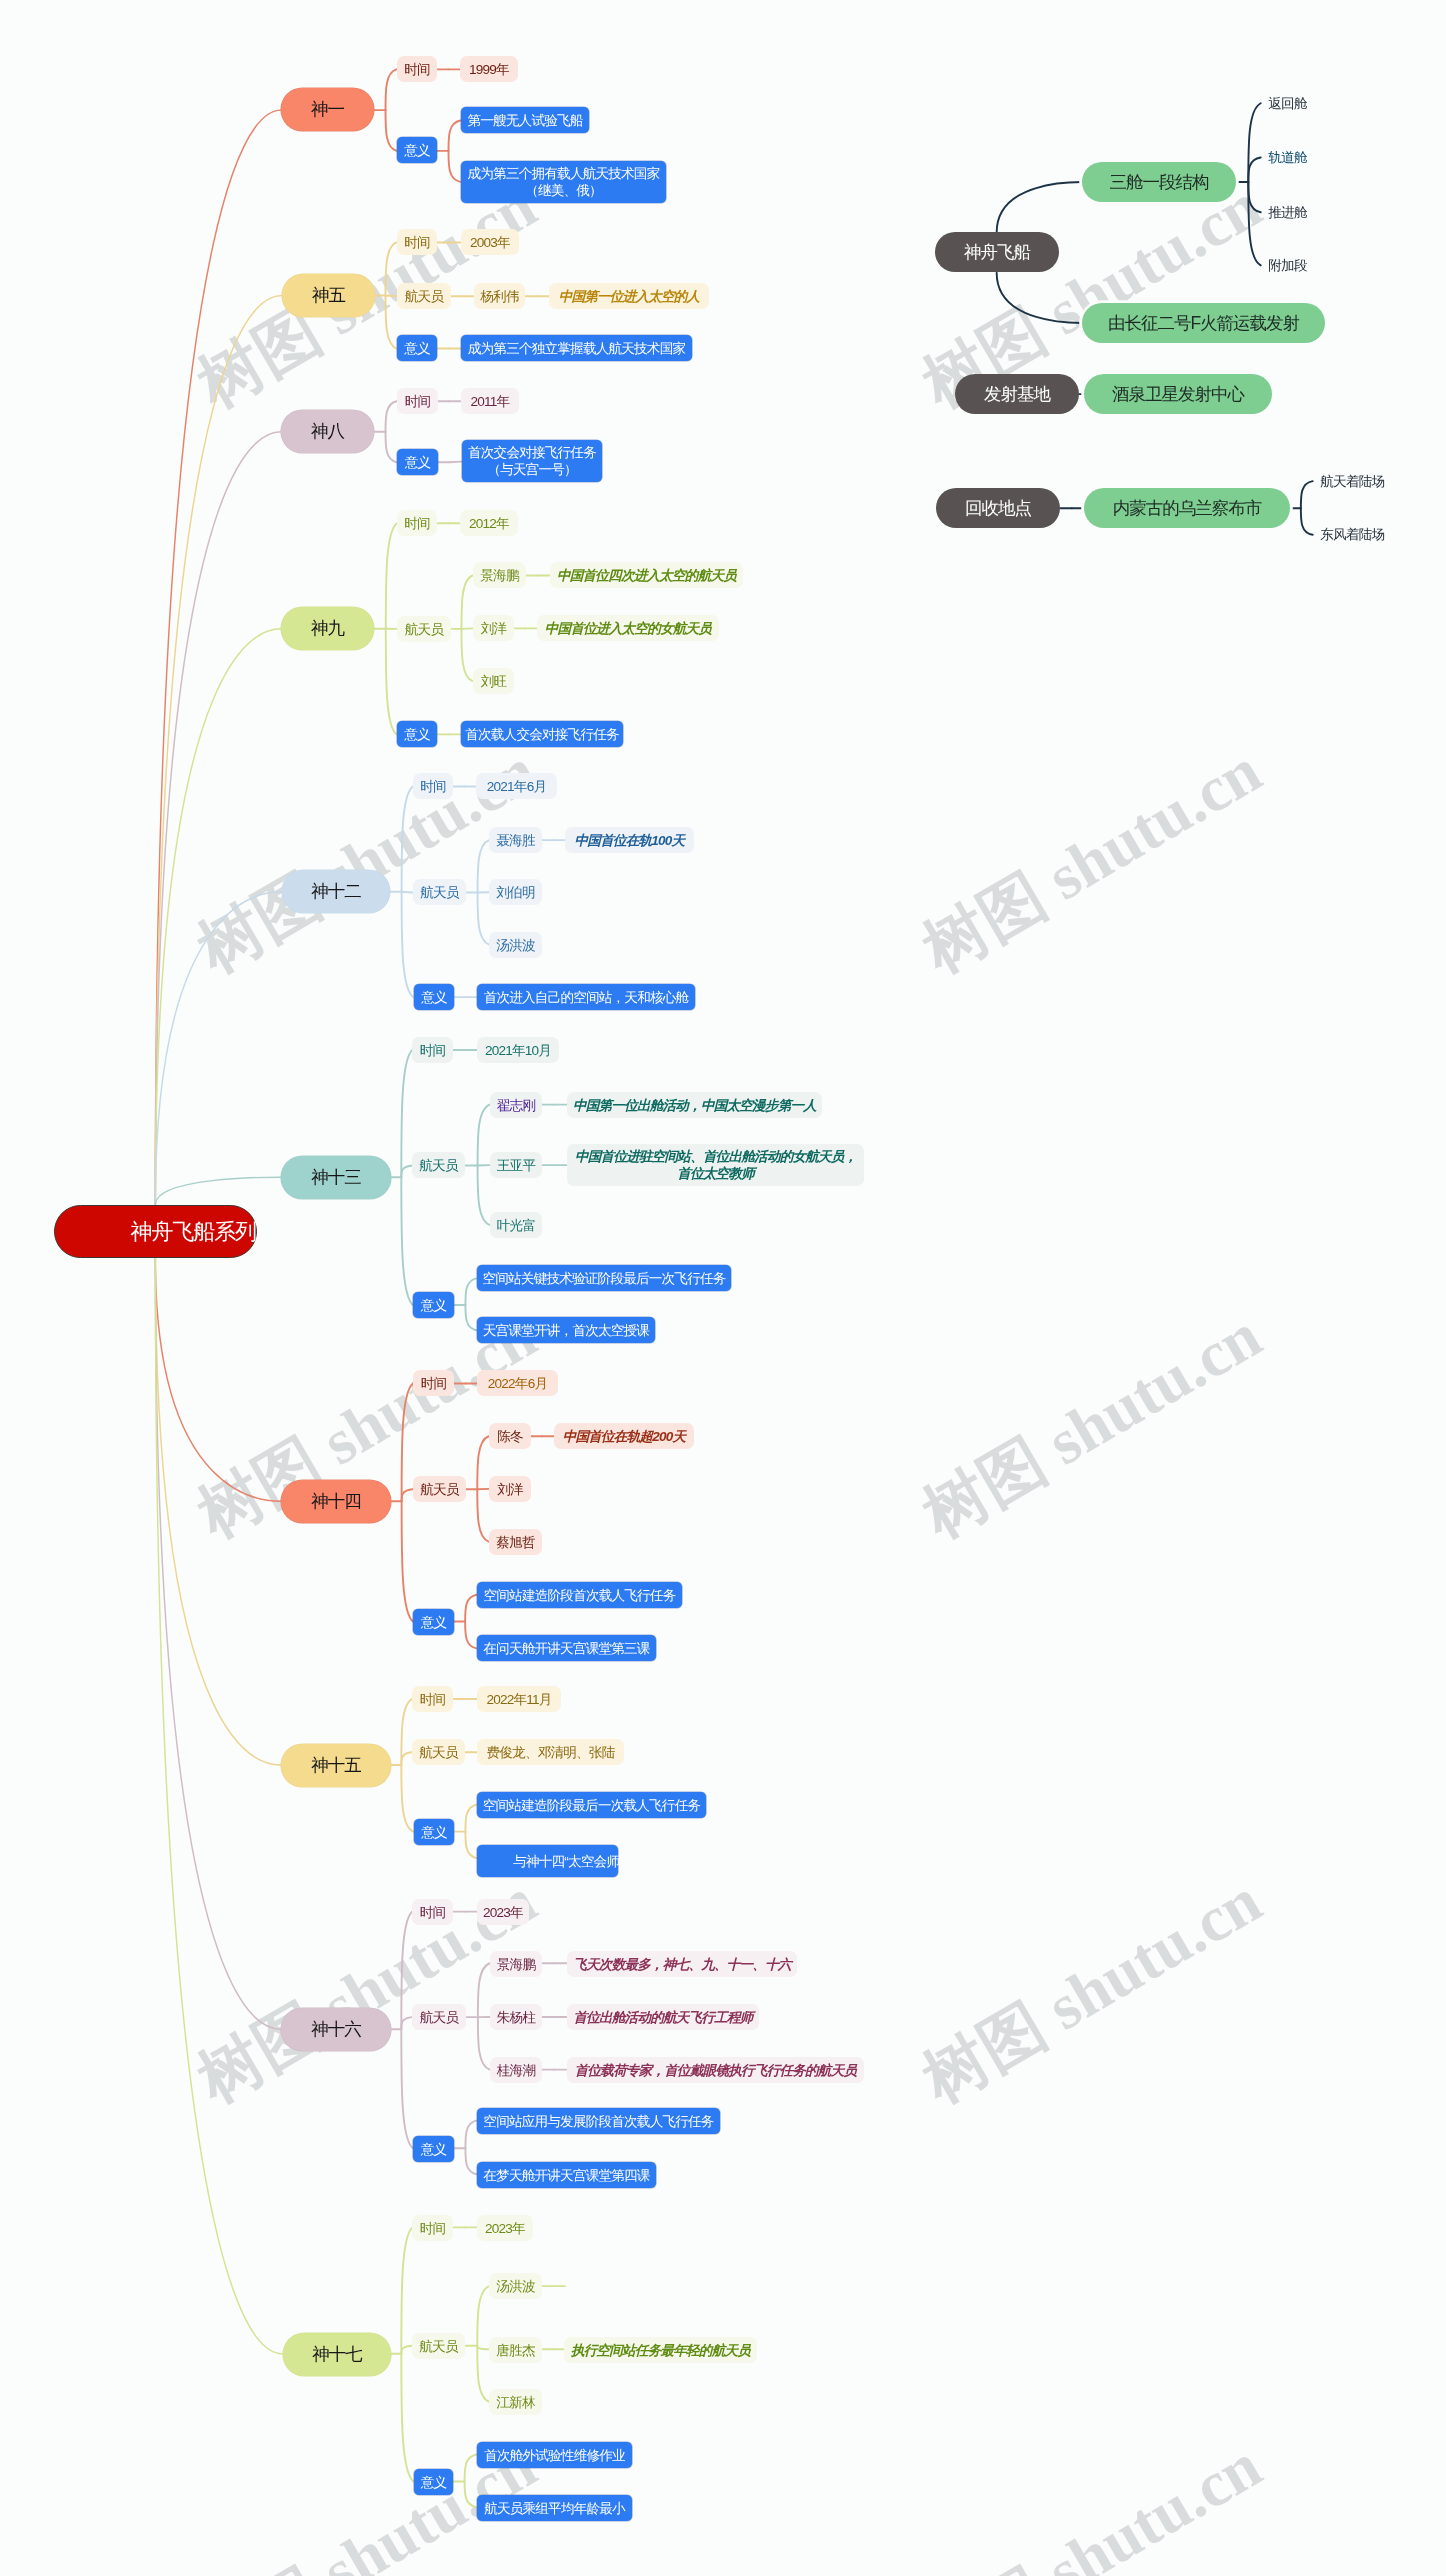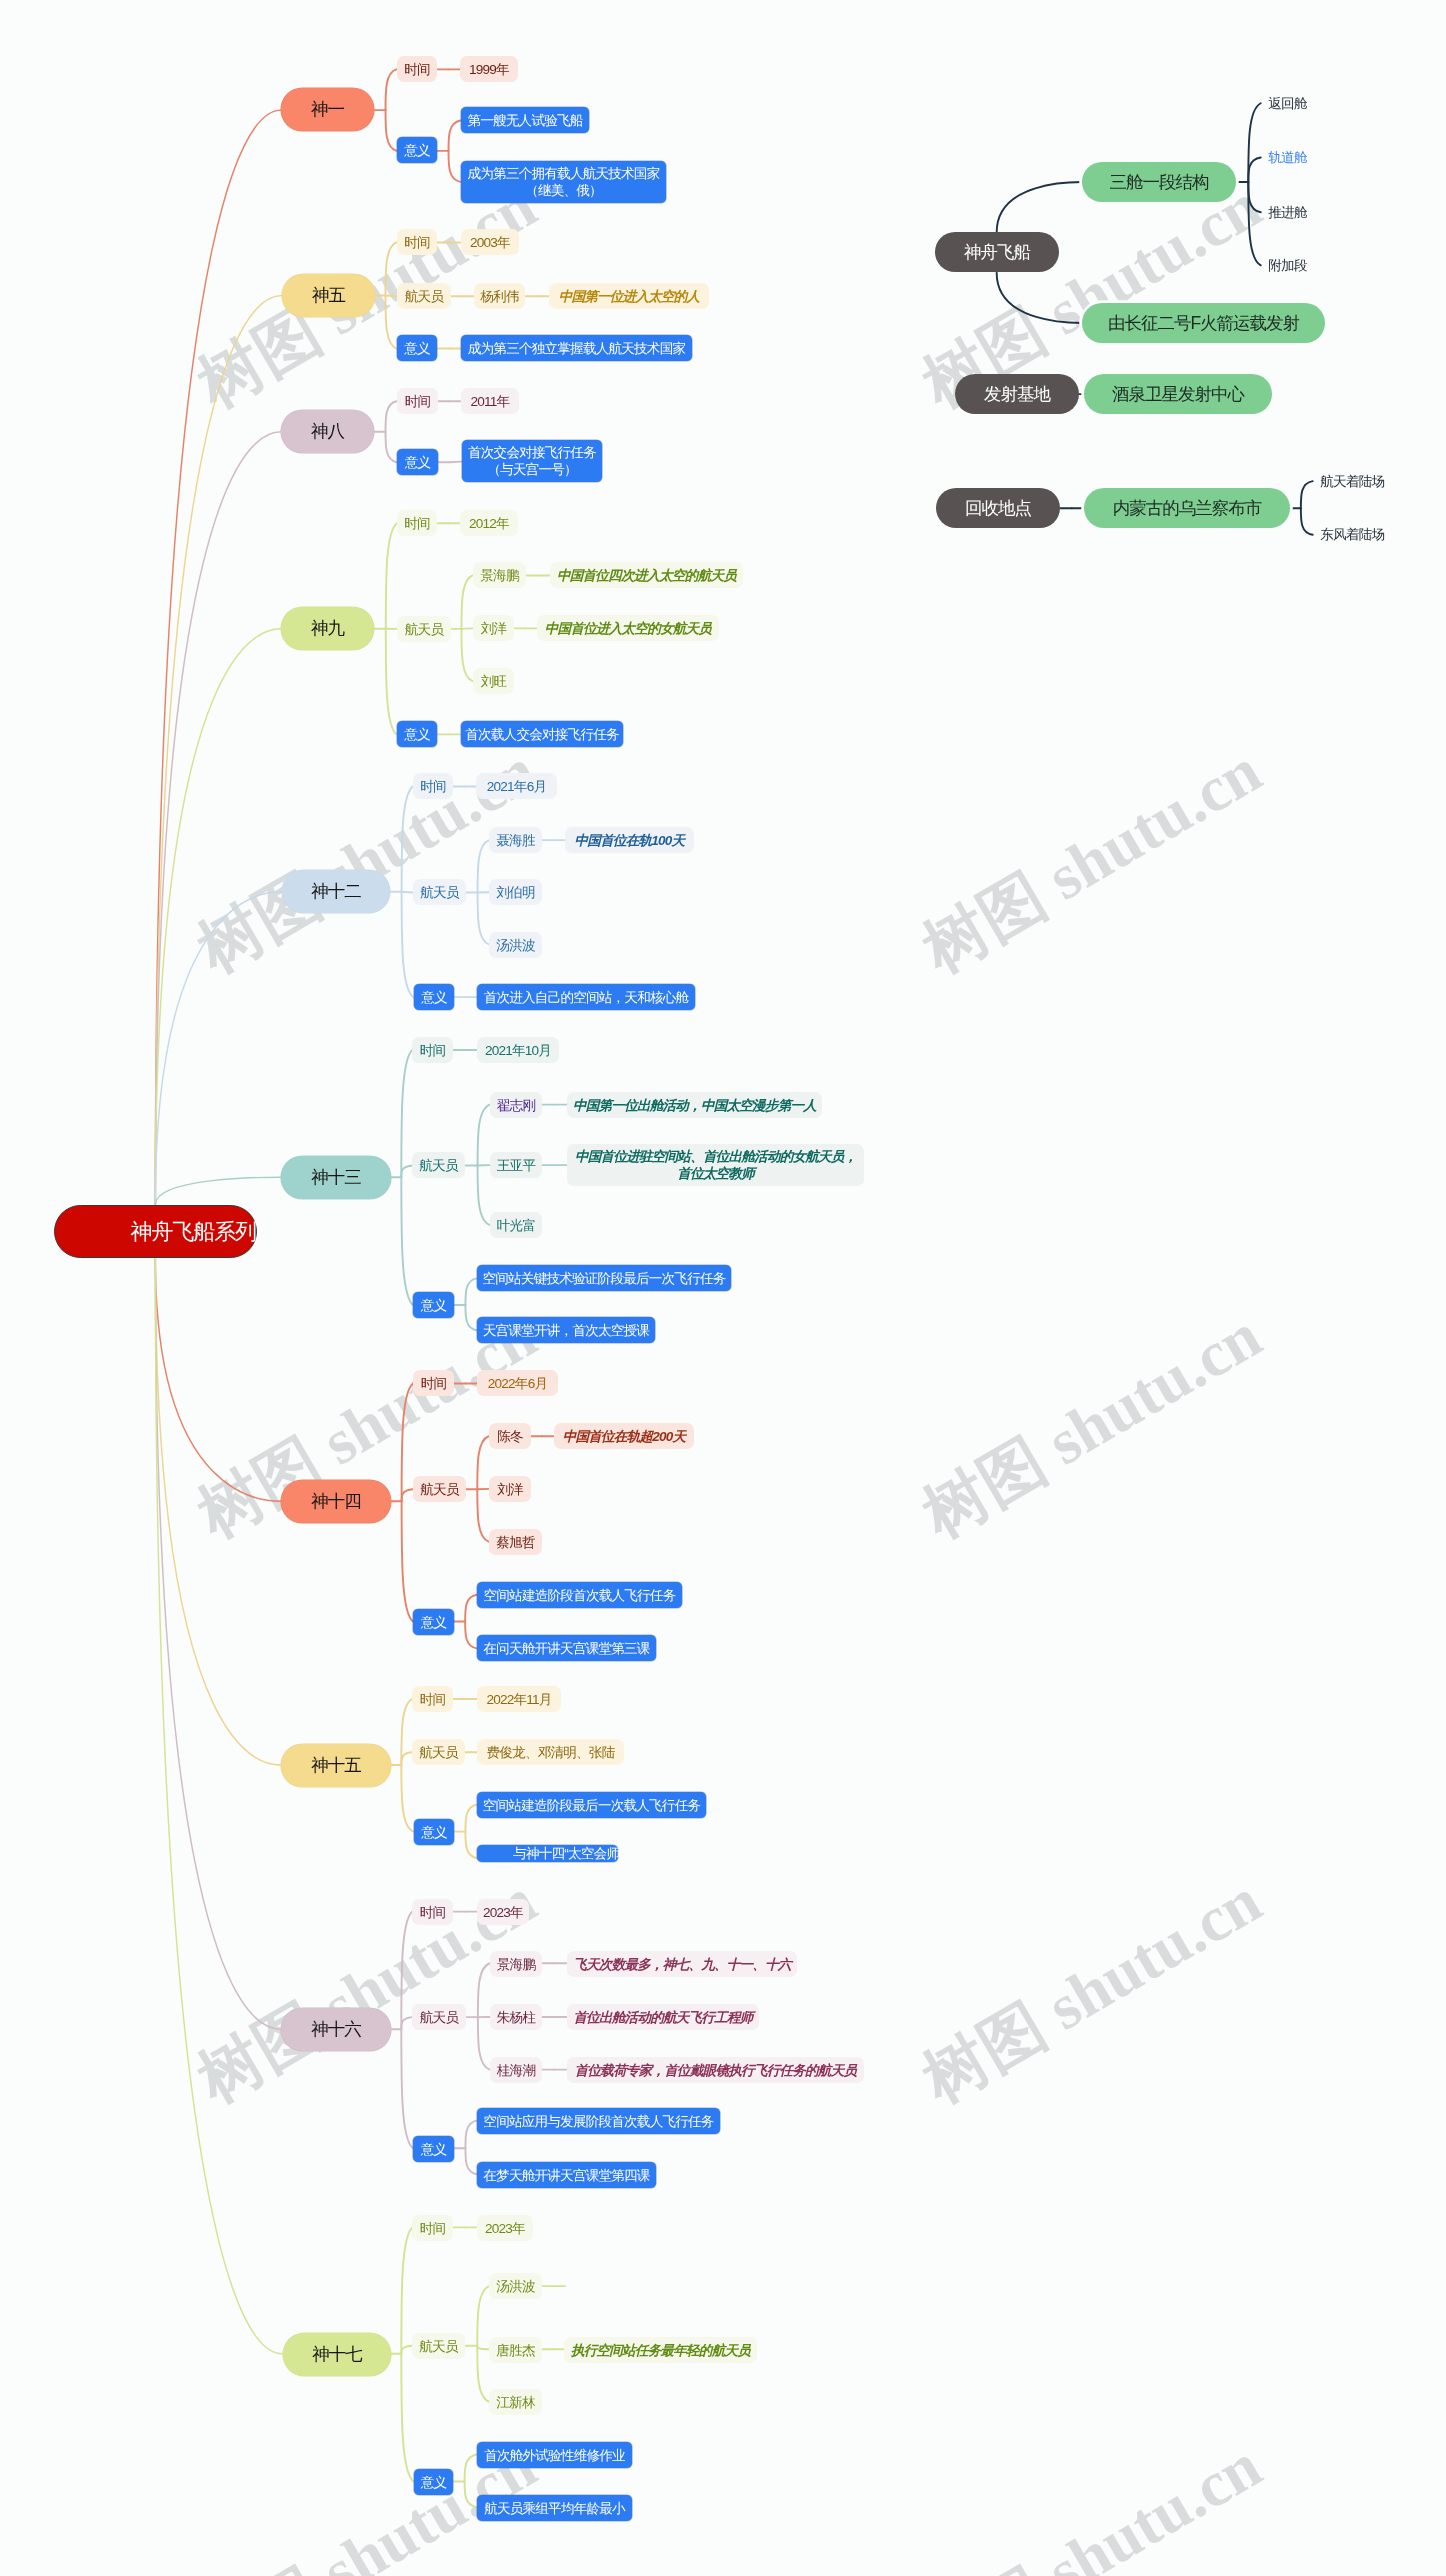--- a/index.html
+++ b/index.html
@@ -409,21 +409,21 @@
     </div>
     <div class="node k-pill" style="left: 477px; top: 1739px; width: 147px; height: 26px; background: rgb(252, 243, 222); color: rgb(138, 106, 17);">
       <span class="lbl">费俊龙、邓清明、张陆</span>
     </div>
     <div class="node k-blue" style="left: 414px; top: 1819px; width: 40px; height: 26px; background: rgb(44, 123, 242); color: rgb(255, 255, 255);">
       <span class="lbl">意义</span>
     </div>
     <div class="node k-blue" style="left: 477px; top: 1792px; width: 229px; height: 26px; background: rgb(44, 123, 242); color: rgb(255, 255, 255);">
       <span class="lbl">空间站建造阶段最后一次载人飞行任务</span>
     </div>
-    <div class="node k-blue" style="left: 477px; top: 1845px; width: 141px; height: 17px; background: rgb(44, 123, 242); color: rgb(255, 255, 255); padding-left: 41px;">
+    <div class="node k-blue" style="left: 477px; top: 1845px; width: 141px; height: 32px; background: rgb(44, 123, 242); color: rgb(255, 255, 255); padding-left: 41px;">
       <span class="lbl">与神十四“太空会师”</span>
     </div>
     <div class="node k-branch" style="left: 281px; top: 2008px; width: 110px; height: 43px; background: rgb(215, 196, 206); color: rgb(22, 22, 22); box-shadow: rgb(208, 188, 198) 0px 0px 0px 0.6px;">
       <span class="lbl">神十六</span>
     </div>
     <div class="node k-pill" style="left: 412px; top: 1899px; width: 41px; height: 26px; background: rgb(246, 240, 242); color: rgb(107, 36, 64);">
       <span class="lbl">时间</span>
     </div>
     <div class="node k-pill" style="left: 477px; top: 1899px; width: 52px; height: 26px; background: rgb(246, 240, 242); color: rgb(107, 36, 64);">
       <span class="lbl">2023年</span>
@@ -493,21 +493,21 @@
     </div>
     <div class="node k-dark" style="left: 935px; top: 232px; width: 124px; height: 40px; background: rgb(88, 83, 82); color: rgb(255, 255, 255);">
       <span class="lbl">神舟飞船</span>
     </div>
     <div class="node k-green" style="left: 1082px; top: 162px; width: 154px; height: 40px; background: rgb(126, 206, 145); color: rgb(30, 43, 36);">
       <span class="lbl">三舱一段结构</span>
     </div>
     <div class="node k-plain" style="left: 1261px; top: 92px; width: 73px; height: 22.6px; color: rgb(38, 49, 58); justify-content: flex-start; padding-left: 7.3px;">
       <span class="lbl">返回舱</span>
     </div>
-    <div class="node k-plain" style="left: 1261px; top: 146px; width: 73px; height: 22.6px; color: #3b82f6; justify-content: flex-start; padding-left: 7.3px;">
+    <div class="node k-plain" style="left: 1261px; top: 146px; width: 73px; height: 22.6px; color: #0c4a6e; justify-content: flex-start; padding-left: 7.3px;">
       <span class="lbl">轨道舱</span>
     </div>
     <div class="node k-plain" style="left: 1261px; top: 201px; width: 73px; height: 22.6px; color: rgb(38, 49, 58); justify-content: flex-start; padding-left: 7.3px;">
       <span class="lbl">推进舱</span>
     </div>
     <div class="node k-plain" style="left: 1261px; top: 254px; width: 73px; height: 22.6px; color: rgb(38, 49, 58); justify-content: flex-start; padding-left: 7.3px;">
       <span class="lbl">附加段</span>
     </div>
     <div class="node k-green" style="left: 1082px; top: 303px; width: 243px; height: 40px; background: rgb(126, 206, 145); color: rgb(30, 43, 36);">
       <span class="lbl">由长征二号F火箭运载发射</span>

